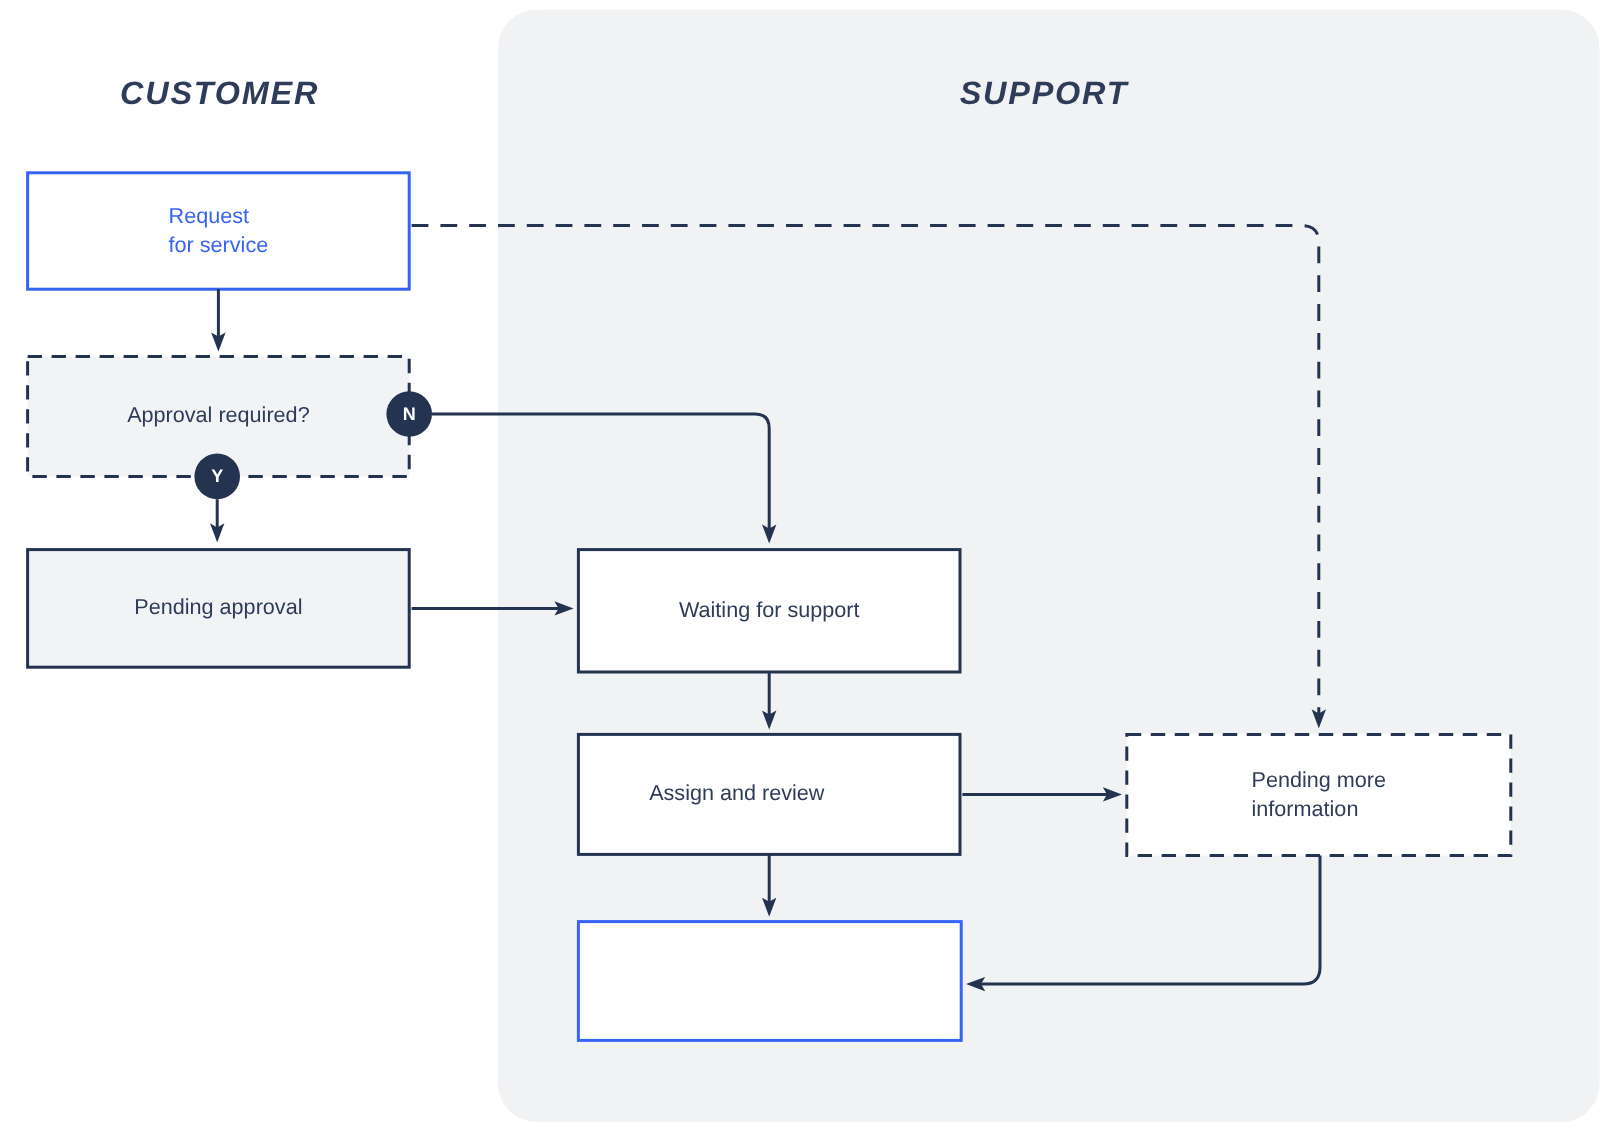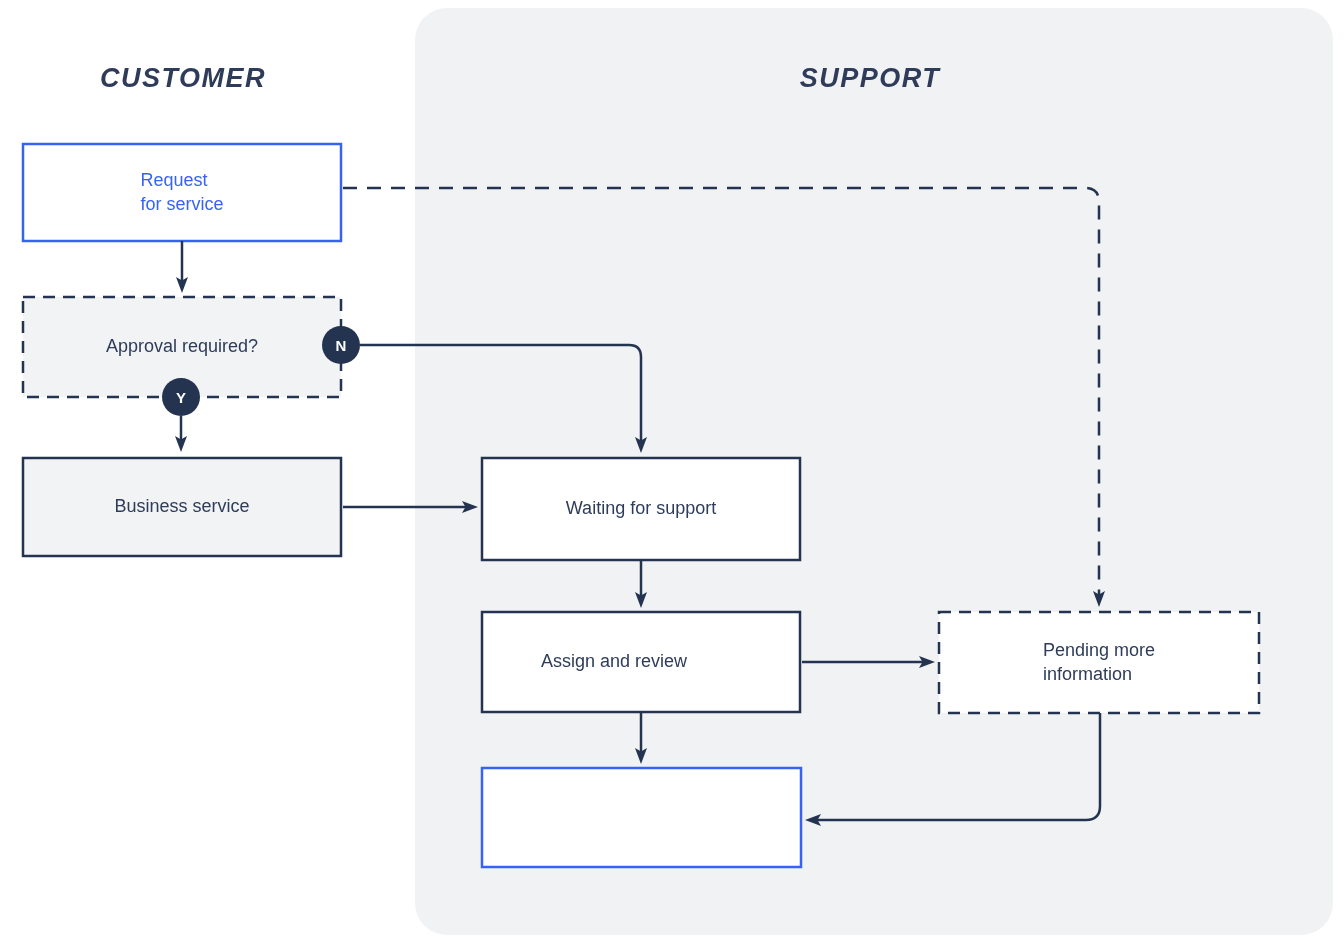--- a/index.html
+++ b/index.html
@@ -116,21 +116,21 @@
     <path class="conn" d="M 343 507 H 466" marker-end="url(#arrow)"></path>
     <path class="conn" d="M 641 560 V 596" marker-end="url(#arrow)"></path>
     <path class="conn" d="M 802 662 H 923" marker-end="url(#arrow)"></path>
     <path class="conn" d="M 641 712 V 752" marker-end="url(#arrow)"></path>
     <path class="conn" d="M 1100 713 V 806 Q 1100 820 1086 820 H 817" marker-end="url(#arrow)"></path>
   </svg>
 
   <div class="node-label blue" style="left:23px; top:144px; width:318px; height:97px;">Request
 for service</div>
   <div class="node-label" style="left:23px; top:297px; width:318px; height:100px;">Approval required?</div>
-  <div class="node-label" style="left:23px; top:458px; width:318px; height:98px;">Business service</div>
+  <div class="node-label" style="left:23px; top:458px; width:318px; height:98px;">Pending approval</div>
   <div class="node-label" style="left:482px; top:458px; width:318px; height:102px;">Waiting for support</div>
   <div class="node-label" style="left:482px; top:612px; width:264px; height:100px;">Assign and review</div>
   <div class="node-label" style="left:939px; top:612px; width:320px; height:101px;border-radius:28px;">Pending more
 information</div>
 
   <div class="badge n">N</div>
   <div class="badge y">Y</div>
 
 </div>
 

